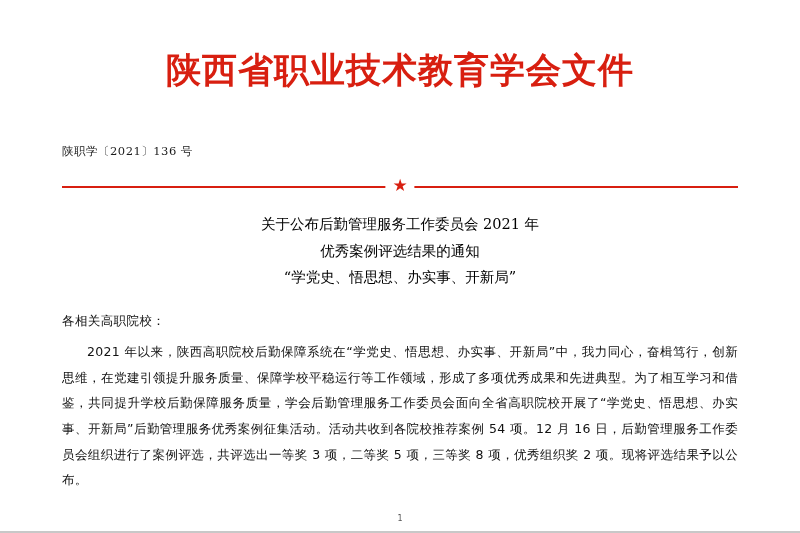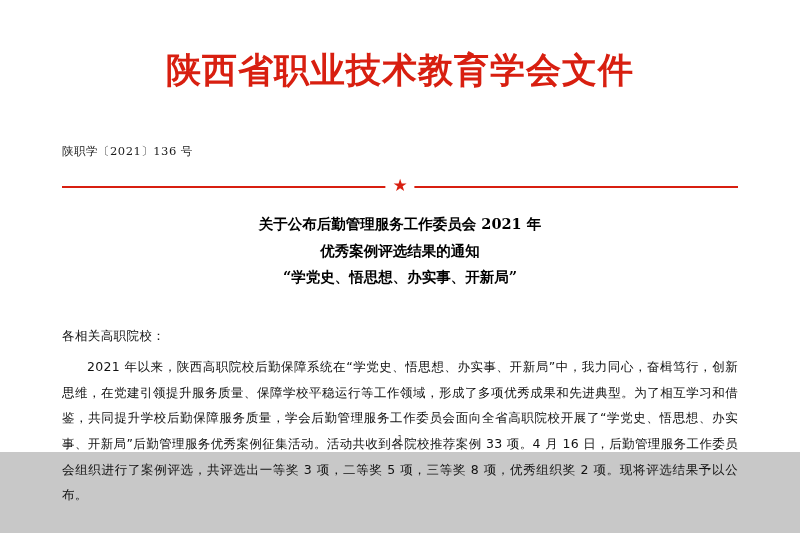--- a/index.html
+++ b/index.html
@@ -9,21 +9,21 @@
   }
   body {
     width: 800px;
     height: 533px;
     overflow: hidden;
     font-family: "Liberation Serif", serif;
   }
   .page {
     position: relative;
     width: 800px;
-    height: 452px;
+    height: 531px;
     background: #ffffff;
     box-sizing: border-box;
   }
   .doc-inner {
     position: absolute;
     left: 0;
     right: 0;
     top: 0;
     bottom: 0;
     padding: 34px 62px 0 62px;
@@ -70,29 +70,29 @@
     font-size: 17px;
     line-height: 17px;
     background: #ffffff;
     padding: 0 7px;
   }
   .title-block {
     text-align: center;
     margin-top: 16px;
     color: #000;
     font-family: "DejaVu Serif", serif;
-    font-weight: bold;
+    font-weight: normal;
     font-size: 14.5px;
     line-height: 1.85;
   }
   .title-line {
     white-space: nowrap;
   }
   .salutation {
-    margin-top: 37px;
+    margin-top: 22px;
     font-size: 12.5px;
     color: #111;
     font-family: "DejaVu Sans", sans-serif;
     letter-spacing: 0.4px;
   }
   .body-text {
     margin-top: 9px;
     font-size: 12.5px;
     line-height: 2.05;
     color: #111;
@@ -129,18 +129,18 @@
     </div>
 
     <div class="title-block">
       <div class="title-line">关于公布后勤管理服务工作委员会 2021 年</div>
       <div class="title-line">优秀案例评选结果的通知</div>
       <div class="title-line">“学党史、悟思想、办实事、开新局”</div>
     </div>
 
     <div class="salutation">各相关高职院校：</div>
 
-    <div class="body-text">2021 年以来，陕西高职院校后勤保障系统在“学党史、悟思想、办实事、开新局”中，我力同心，奋楫笃行，创新思维，在党建引领提升服务质量、保障学校平稳运行等工作领域，形成了多项优秀成果和先进典型。为了相互学习和借鉴，共同提升学校后勤保障服务质量，学会后勤管理服务工作委员会面向全省高职院校开展了“学党史、悟思想、办实事、开新局”后勤管理服务优秀案例征集活动。活动共收到各院校推荐案例 33 项。4 月 16 日，后勤管理服务工作委员会组织进行了案例评选，共评选出一等奖 3 项，二等奖 5 项，三等奖 8 项，优秀组织奖 2 项。现将评选结果予以公布。</div>
+    <div class="body-text">2021 年以来，陕西高职院校后勤保障系统在“学党史、悟思想、办实事、开新局”中，我力同心，奋楫笃行，创新思维，在党建引领提升服务质量、保障学校平稳运行等工作领域，形成了多项优秀成果和先进典型。为了相互学习和借鉴，共同提升学校后勤保障服务质量，学会后勤管理服务工作委员会面向全省高职院校开展了“学党史、悟思想、办实事、开新局”后勤管理服务优秀案例征集活动。活动共收到各院校推荐案例 54 项。12 月 16 日，后勤管理服务工作委员会组织进行了案例评选，共评选出一等奖 3 项，二等奖 5 项，三等奖 8 项，优秀组织奖 2 项。现将评选结果予以公布。</div>
 
   </div>
 
   <div class="page-number">1</div>
 </div>
 
 </body></html>

